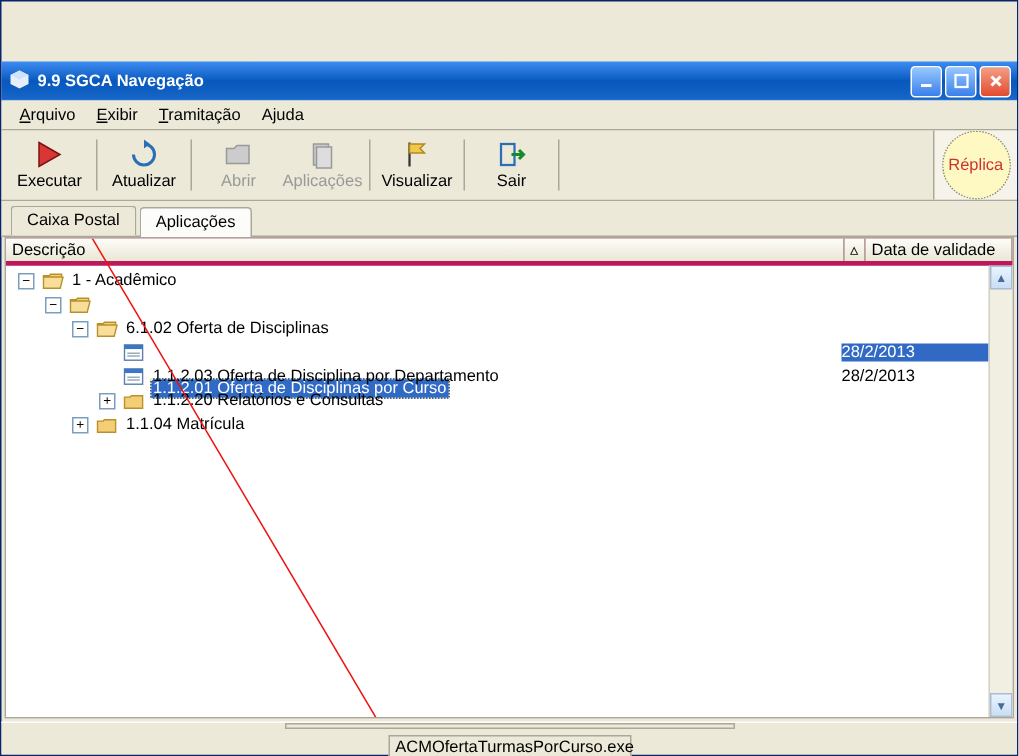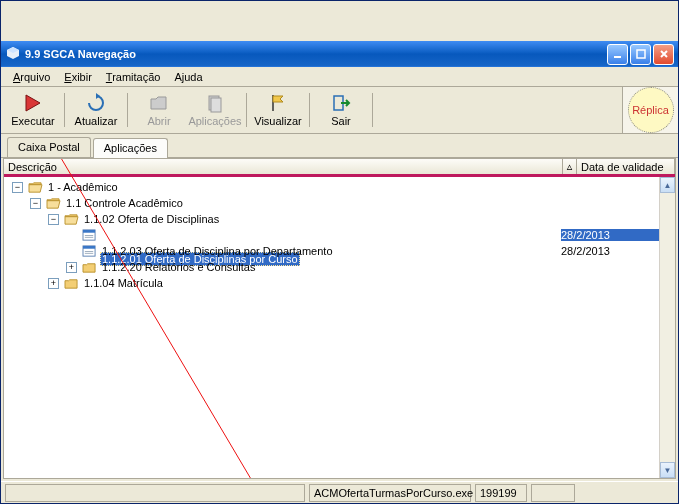--- a/index.html
+++ b/index.html
@@ -38,21 +38,21 @@
   .row .cell-desc { flex: 1; display: flex; align-items: center; overflow: hidden; }
   .row .cell-date { width: 98px; padding-right: 22px; text-align: left; }
   .row.selected .item-text { background: #316ac5; color: #fff; border: 1px dotted #ffe69a; padding: 0 1px; margin-top: 48px; }
   .row.selected .cell-date { background: #316ac5; color: #fff; }
   .indent { display: inline-block; }
   .toggler { width: 11px; height: 11px; border: 1px solid #7b9ebd; display: inline-flex; align-items: center; justify-content: center; font-size: 9px; line-height: 1; margin-right: 4px; background: #fff; cursor: pointer; color:#000; }
   .no-toggler { width: 15px; display:inline-block; }
   .node-icon { width: 16px; height: 14px; margin-right: 3px; display:inline-flex; align-items:center; justify-content:center; }
   .folder-icon svg, .form-icon svg { width: 15px; height: 13px; }
   .item-text { padding: 0 2px; }
-  .statusbar { height: 22px; background: #ece9d8; display: flex; align-items: center; gap: 4px; padding: 0 4px; border-top: 1px solid #fff; }
+  .statusbar { height: 22px; background: #ece9d8; display: flex; align-items: center; gap: 4px; padding: 0 4px; border-top: 1px solid #fff; flex-direction: column; }
   .status-cell { border: 1px solid #aca899; height: 18px; padding: 1px 4px; background: #ece9d8; display:flex; align-items:center; }
   .sc-a { width: 300px; } .sc-b { width: 162px; } .sc-c { width: 52px; } .sc-d { width: 44px; } .sc-e { flex:1; }
   .annotation-line { position: absolute; pointer-events: none; left:0; top:0; width:100%; height:100%; z-index: 5; }
   .scrollbar-v { width:16px; background:#f1efe2; border-left:1px solid #d4d0c8; display:flex; flex-direction:column; }
   .sb-btn { height:16px; background:linear-gradient(to bottom,#eaf3fd,#c9def5); border:1px solid #a7bcd6; display:flex; align-items:center; justify-content:center; font-size:8px; color:#4a6a99; cursor:pointer; }
   .sb-track { flex:1; }
 </style>
 </head>
 <body>
 
@@ -191,35 +191,34 @@
           <div class="row">
             <div class="cell-desc">
               <span class="indent" style="width: 26px;"></span>
               <span class="toggler">−</span>
               <span class="node-icon folder-icon">
                 <svg viewBox="0 0 16 14">
                   <path d="M1 3 L5 3 L6 2 L14 2 L14 4 L1 4 Z" fill="#f3ce74" stroke="#b9912c"></path>
                   <path d="M1 4 L15 4 L13 12 L1 12 Z" fill="#f7de9b" stroke="#b9912c"></path>
                 </svg>
               </span>
-              <span class="item-text">1.1 Controle Acadêmico</span>
             </div>
             <div class="cell-date"></div>
           </div>
           <div class="row">
             <div class="cell-desc">
               <span class="indent" style="width: 44px;"></span>
               <span class="toggler">−</span>
               <span class="node-icon folder-icon">
                 <svg viewBox="0 0 16 14">
                   <path d="M1 3 L5 3 L6 2 L14 2 L14 4 L1 4 Z" fill="#f3ce74" stroke="#b9912c"></path>
                   <path d="M1 4 L15 4 L13 12 L1 12 Z" fill="#f7de9b" stroke="#b9912c"></path>
                 </svg>
               </span>
-              <span class="item-text">1.1.02 Oferta de Disciplinas</span>
+              <span class="item-text">6.1.02 Oferta de Disciplinas</span>
             </div>
             <div class="cell-date"></div>
           </div>
           <div class="row selected">
             <div class="cell-desc">
               <span class="indent" style="width: 62px;"></span>
               <span class="no-toggler"></span>
               <span class="node-icon form-icon">
                 <svg viewBox="0 0 16 14">
                   <rect x="1" y="1" width="13" height="11" fill="#fff" stroke="#5a7fb0"></rect>

